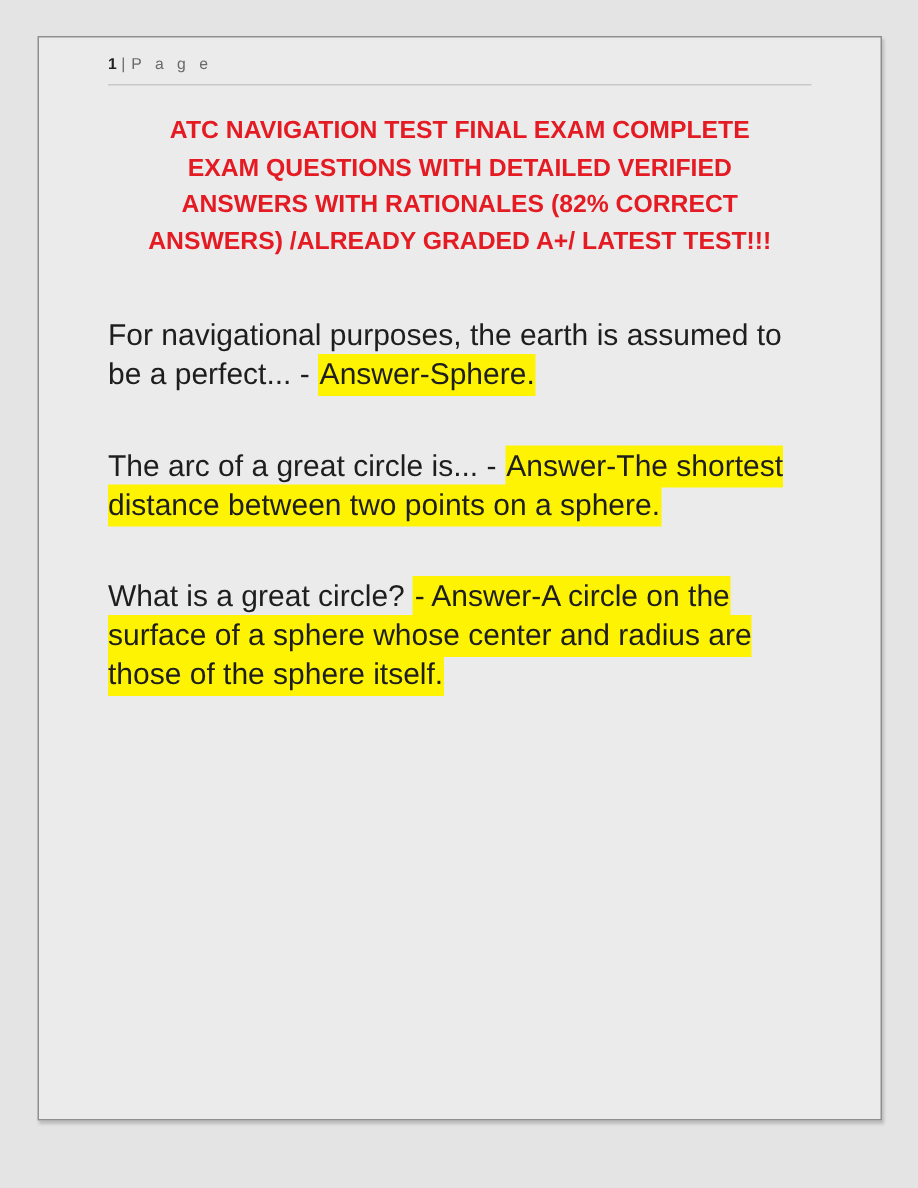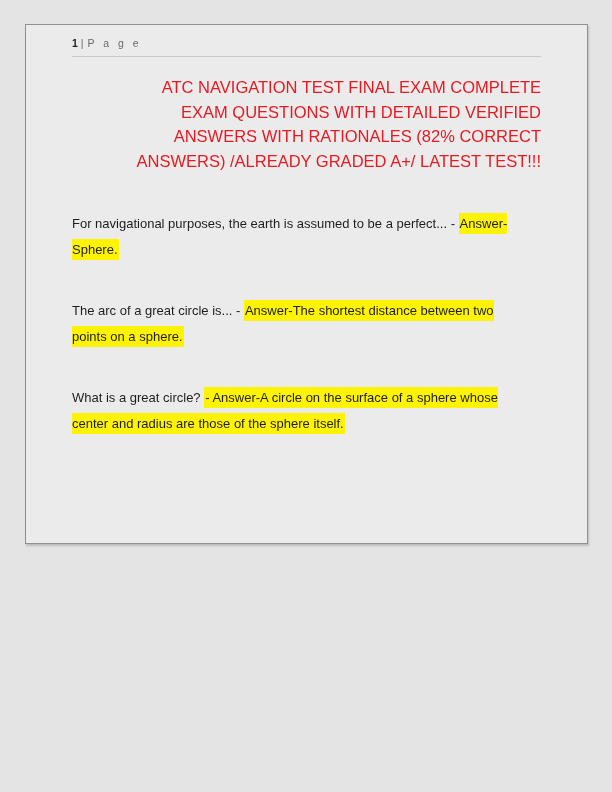--- a/index.html
+++ b/index.html
@@ -18,21 +18,21 @@
     width: 612px;
     height: 792px;
     background: var(--canvas-bg);
     font-family: "Liberation Sans", sans-serif;
   }
   .page {
     position: absolute;
     left: 25px;
     top: 24px;
     width: 563px;
-    height: 520px;
+    height: 723px;
     background: var(--page-bg);
     border: 1px solid var(--page-border);
     box-shadow: 1px 2px 2px rgba(0,0,0,0.18);
     padding: 12px 46px 0 46px;
     overflow: hidden;
   }
   .header {
     font-size: 10.5px;
     line-height: 13px;
     color: var(--header-text);
@@ -47,29 +47,29 @@
   .header .sep {
     margin: 0 4px 0 3px;
     color: #6a6a6a;
   }
   .header .lbl {
     letter-spacing: 3px;
     color: #6a6a6a;
   }
   .doc-title {
     margin: 18px 0 38px 0;
-    text-align: right;
+    text-align: center;
     color: var(--title-red);
-    font-weight: normal;
+    font-weight: bold;
     font-size: 16.5px;
     line-height: 24.5px;
   }
   .qa {
     margin: 0 14px 35px 0;
-    font-size: 13px;
+    font-size: 20px;
     line-height: 26px;
     color: var(--body-text);
   }
   .hl {
     background: var(--hl-yellow);
     padding: 3px 1px 3px 1px;
   }
 </style>
 </head>
 <body>

